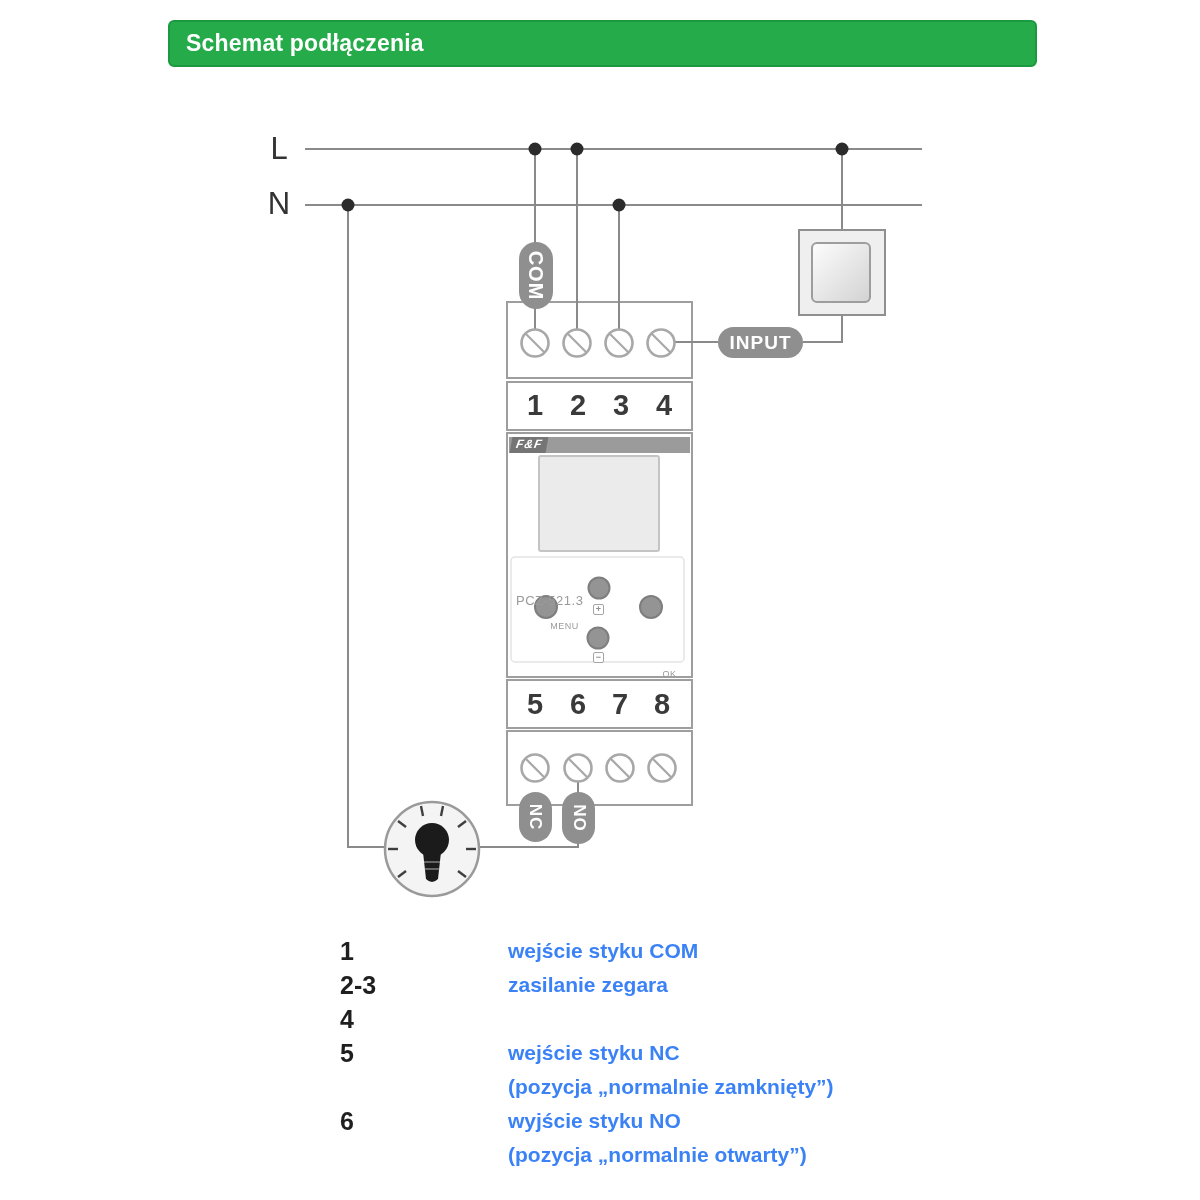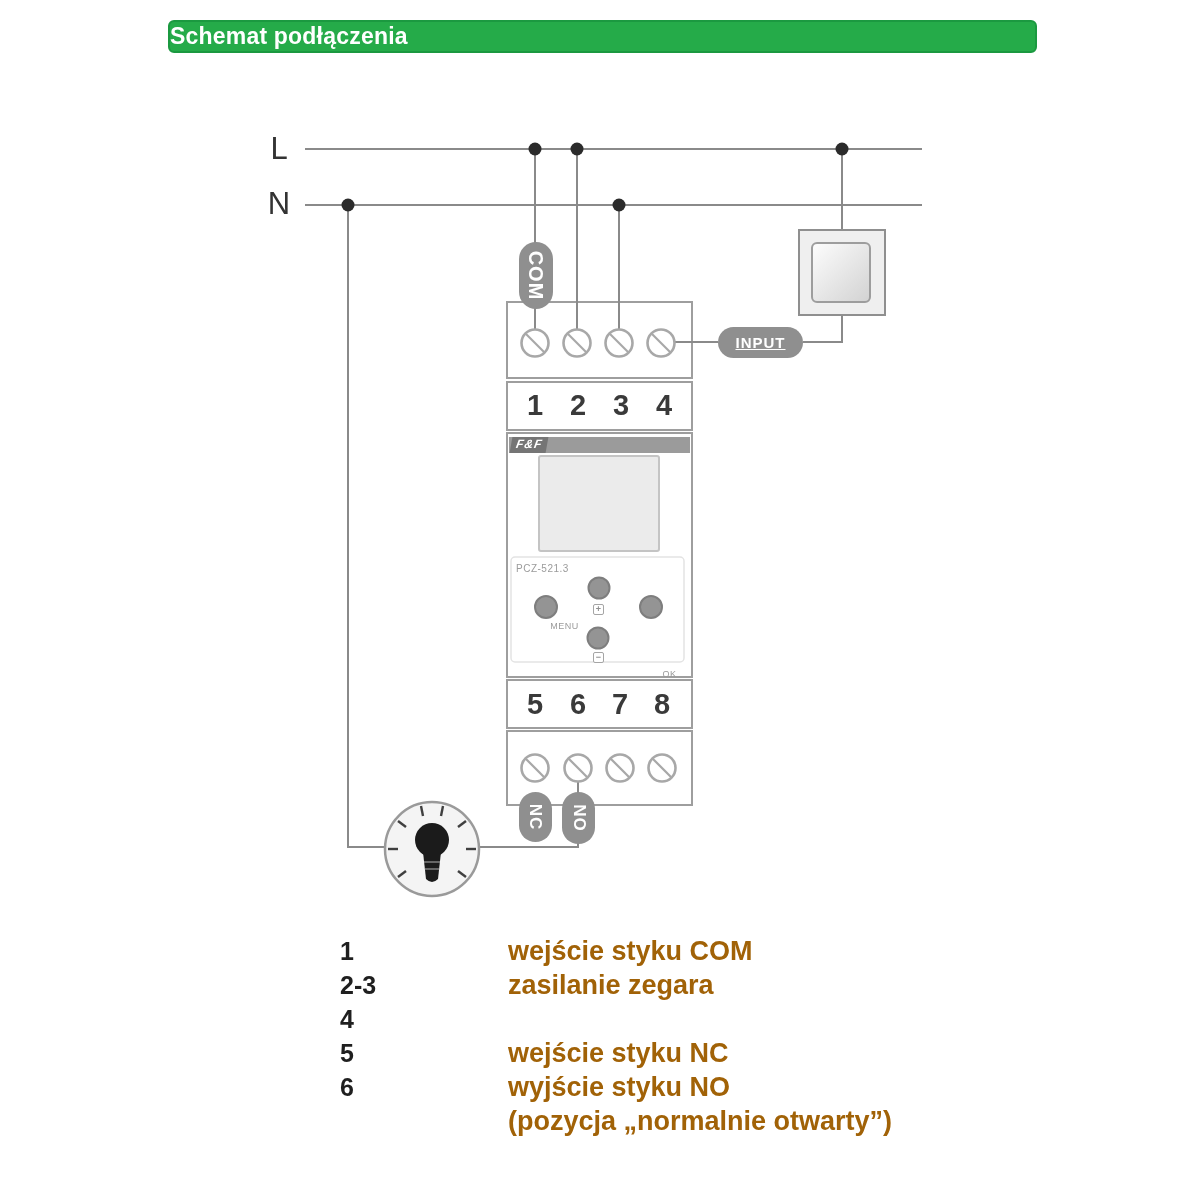--- a/index.html
+++ b/index.html
@@ -2,77 +2,77 @@
 <html><head>
 <meta charset="utf-8">
 <style>
   html,body { margin:0; padding:0; background:#fff; }
   .page {
     position:relative; width:1200px; height:1200px; background:#ffffff;
     font-family:"Liberation Sans", sans-serif; overflow:hidden;
   }
   
   .header {
-    position:absolute; left:168px; top:20px; width:869px; height:33px;
+    position:absolute; left:168px; top:20px; width:869px; height:47px;
     background:#25ab49; border:2px solid #1b9940; border-radius:6px;
-    box-sizing:border-box; display:flex; align-items:center; padding-left:0;
+    box-sizing:border-box; display:flex; align-items:center; padding-left:16px;
   }
   .header .title { color:#ffffff; font-weight:bold; font-size:23px; letter-spacing:.2px; }
 
   
   svg.canvas { position:absolute; left:0; top:0; }
 
   
   .lbl {
     position:absolute; transform:translate(-50%,-50%);
     color:#333; font-size:31px; font-weight:500;
   }
   .pill {
     position:absolute; background:#8f8f8f; border-radius:17px;
     display:flex; align-items:center; justify-content:center;
     color:#fff; font-weight:bold; box-sizing:border-box;
   }
   .pill.v span { transform:rotate(90deg); white-space:nowrap; letter-spacing:1px; }
   .pill-com   { left:519px; top:242px; width:34px; height:67px; font-size:20px; }
-  .pill-input { left:718px; top:327px; width:85px; height:31px; font-size:15px; letter-spacing:1px;text-decoration:underline; }
+  .pill-input { left:718px; top:327px; width:85px; height:31px; font-size:19px; letter-spacing:1px; }
   .pill-nc    { left:519px; top:792px; width:33px; height:50px; font-size:17px; }
   .pill-no    { left:562px; top:792px; width:33px; height:52px; font-size:17px; }
 
   .tnum {
     position:absolute; transform:translate(-50%,-50%);
     font-size:29px; color:#3a3a3a; font-weight:600;
   }
   .brand {
     position:absolute; left:511px; top:437px; height:16px; line-height:15px;
     background:#757575; color:#fff; font-style:italic; font-weight:bold;
     font-size:12px; padding:0 5px; transform:skewX(-10deg); letter-spacing:1px;
   }
   .model {
-    position:absolute; left:516px; top:563px; font-size:10px;
+    position:absolute; left:516px; top:593px; font-size:13px;
     color:#9b9b9b; letter-spacing:.5px;
   }
   .btn-label {
     position:absolute; transform:translateX(-50%); font-size:9px;
     color:#9a9a9a; letter-spacing:.5px;padding-left:37px;
   }
   .btn-label.menu { left:546px; top:621px; }
   .btn-label.ok   { left:651px; top:621px;margin-top:48px; }
   .mini {
     position:absolute; width:11px; height:11px; border:1.5px solid #a5a5a5;
     border-radius:2px; background:#fff; box-sizing:border-box;
     color:#8f8f8f; font-size:9px; line-height:8px; text-align:center; font-weight:bold;
   }
   .mini.plus  { left:593px; top:604px; }
   .mini.minus { left:593px; top:652px; }
 
   
   .legend { position:absolute; left:340px; top:934px; }
   .legend-row { display:flex; height:34px; align-items:center; }
   .legend-num  { width:168px; font-size:25px; font-weight:600; color:#1f1f1f; }
-  .legend-text { font-size:27px; font-weight:600; color:#a16207; white-space:nowrap; }
+  .legend-text { font-size:21px; font-weight:600; color:#3b82f6; white-space:nowrap; }
 </style>
 </head>
 <body>
 
 <div class="page">
 
   <div class="header">
     <span class="title">Schemat podłączenia</span>
   </div>
 
@@ -212,20 +212,24 @@
       <span class="legend-text">zasilanie zegara</span>
     </div>
     <div class="legend-row">
       <span class="legend-num">4</span>
     </div>
     <div class="legend-row">
       <span class="legend-num">5</span>
       <span class="legend-text">wejście styku NC</span>
     </div>
     <div class="legend-row">
+      <span class="legend-num"></span>
+      <span class="legend-text">(pozycja „normalnie zamknięty”)</span>
+    </div>
+    <div class="legend-row">
       <span class="legend-num">6</span>
       <span class="legend-text">wyjście styku NO</span>
     </div>
     <div class="legend-row">
       <span class="legend-num"></span>
       <span class="legend-text">(pozycja „normalnie otwarty”)</span>
     </div>
   </div>
 
 </div>

